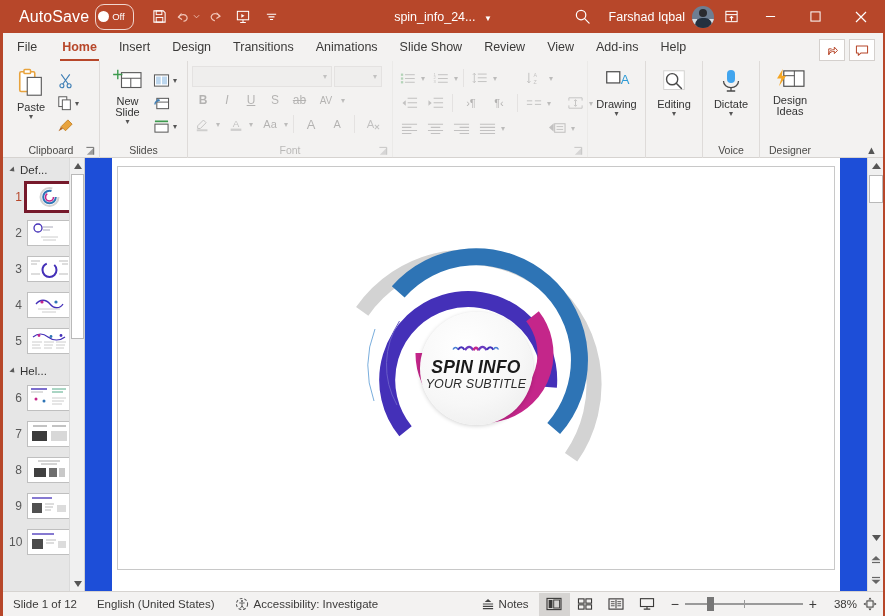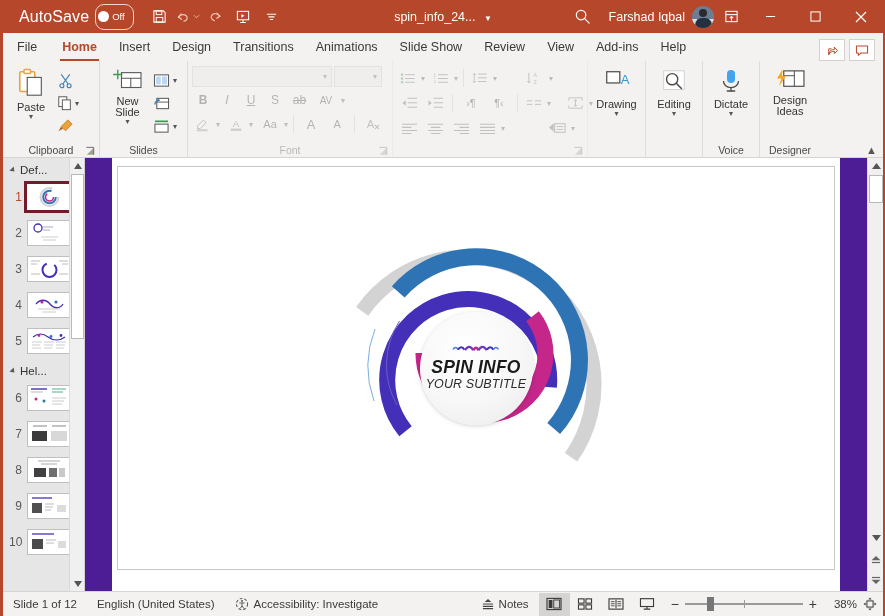--- a/index.html
+++ b/index.html
@@ -77,21 +77,21 @@
   .disabled { opacity: .34; }
   .fontrow { display: flex; align-items: center; gap: 2px; }
   .combo { height: 21px; border: 1px solid #c8c6c4; background: #e9e8e7; display: flex;
            align-items: center; justify-content: flex-end; padding-right: 4px; }
   .tool { height: 22px; min-width: 22px; display: flex; align-items: center; justify-content: center;
           font-size: 12px; color: #3b3a39; }
   .vsep { width: 1px; height: 18px; background: #c9c6c4; margin: 0 3px; }
   .collapse-ribbon { position: absolute; right: 6px; bottom: 1px; font-size: 11px; color: #555; }
 
   
-  .main { flex: 1; display: flex; background: #4c1d95; position: relative; overflow: hidden; gap: 27px; }
+  .main { flex: 1; display: flex; background: #1d4ed8; position: relative; overflow: hidden; gap: 27px; }
 
   
   .thumbpane { width: 82px; background: #E6E6E6; position: relative; overflow: hidden;
                flex: 0 0 82px; border-right: 1px solid #d0d0d0; }
   .thumb-scrollinner { position: absolute; inset: 0; }
   .section-hdr { display: flex; align-items: center; gap: 5px; padding: 6px 0 3px 8px;
                  font-size: 11.5px; color: #333; }
   .sect-tri { width: 0; height: 0; border-left: 4px solid #5a5a5a; border-top: 3.5px solid transparent;
               border-bottom: 3.5px solid transparent; transform: rotate(45deg); }
   .thumb-row { display: flex; align-items: center; gap: 5px; padding: 2px 0 2px 6px; height: 36px; }

